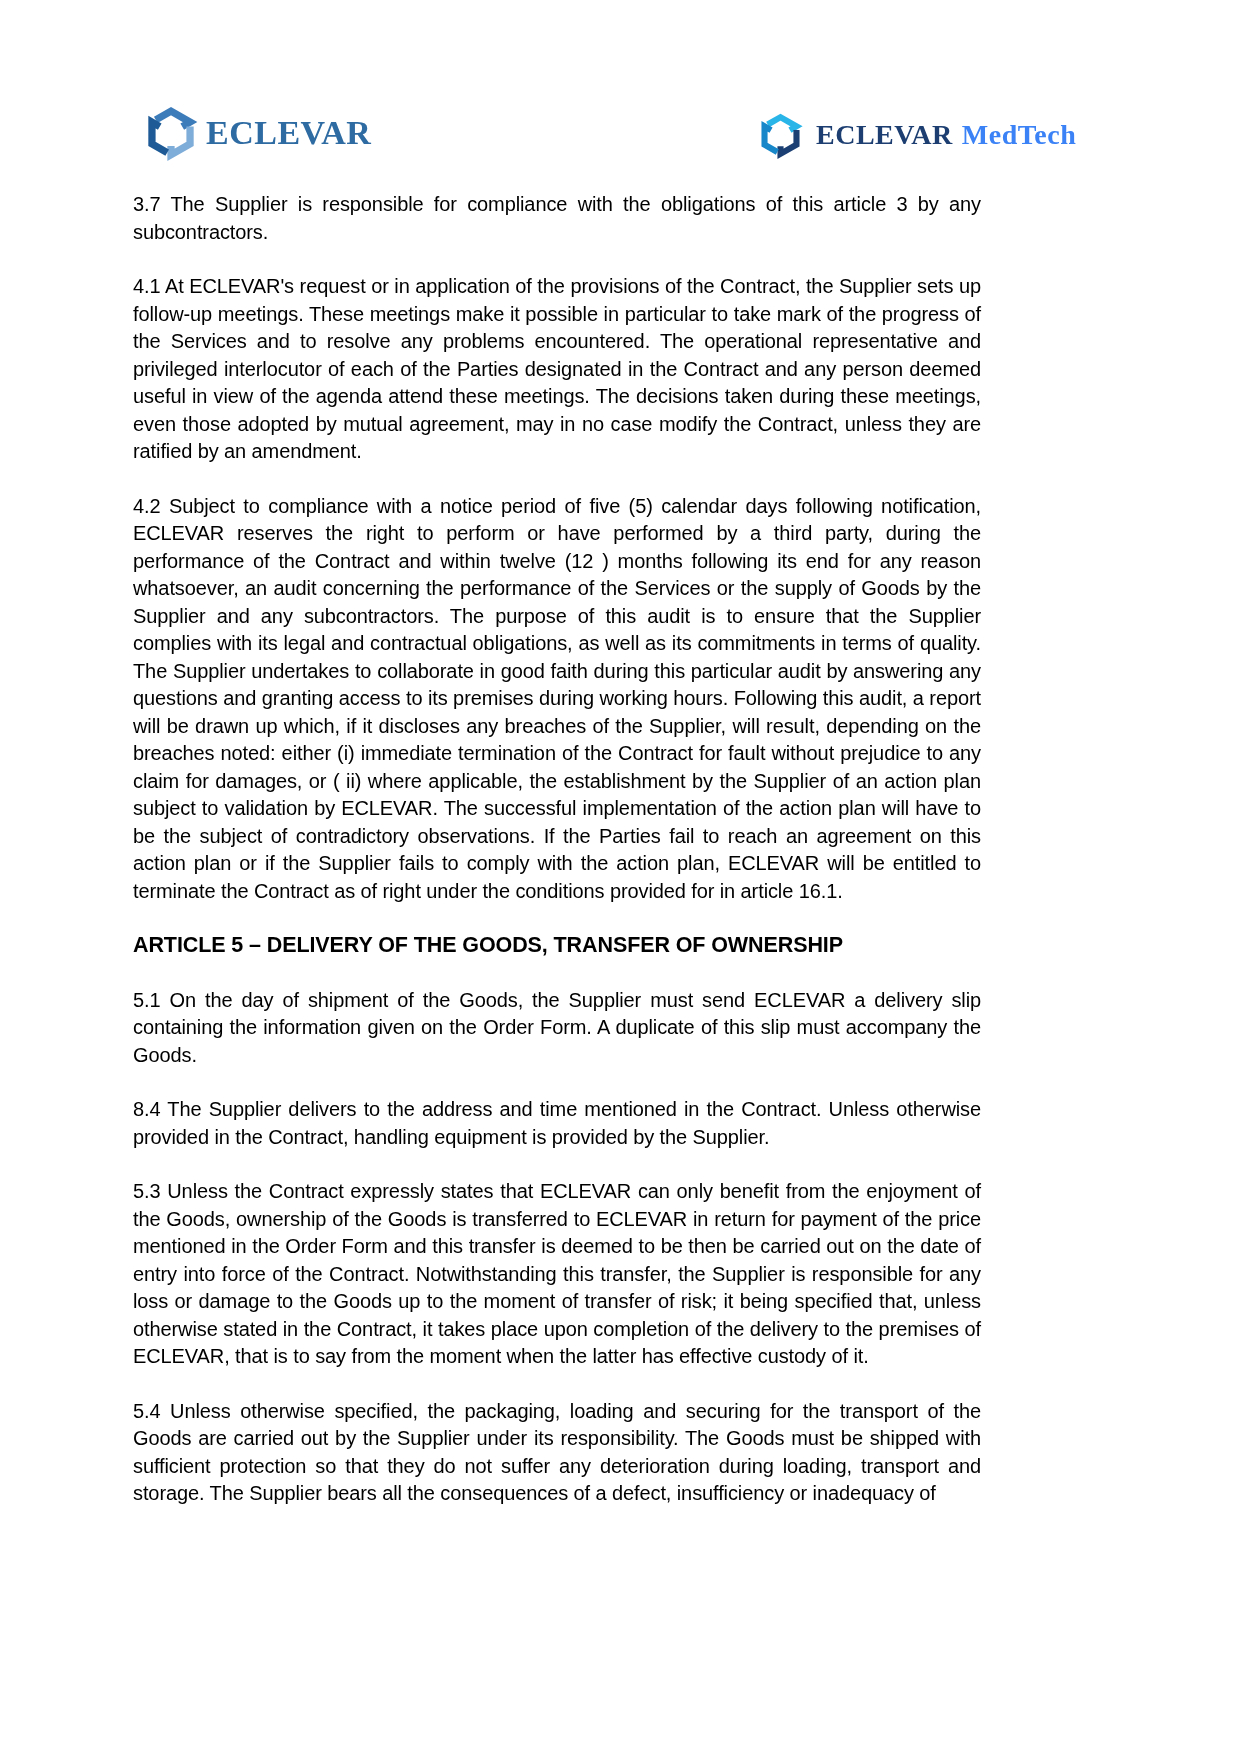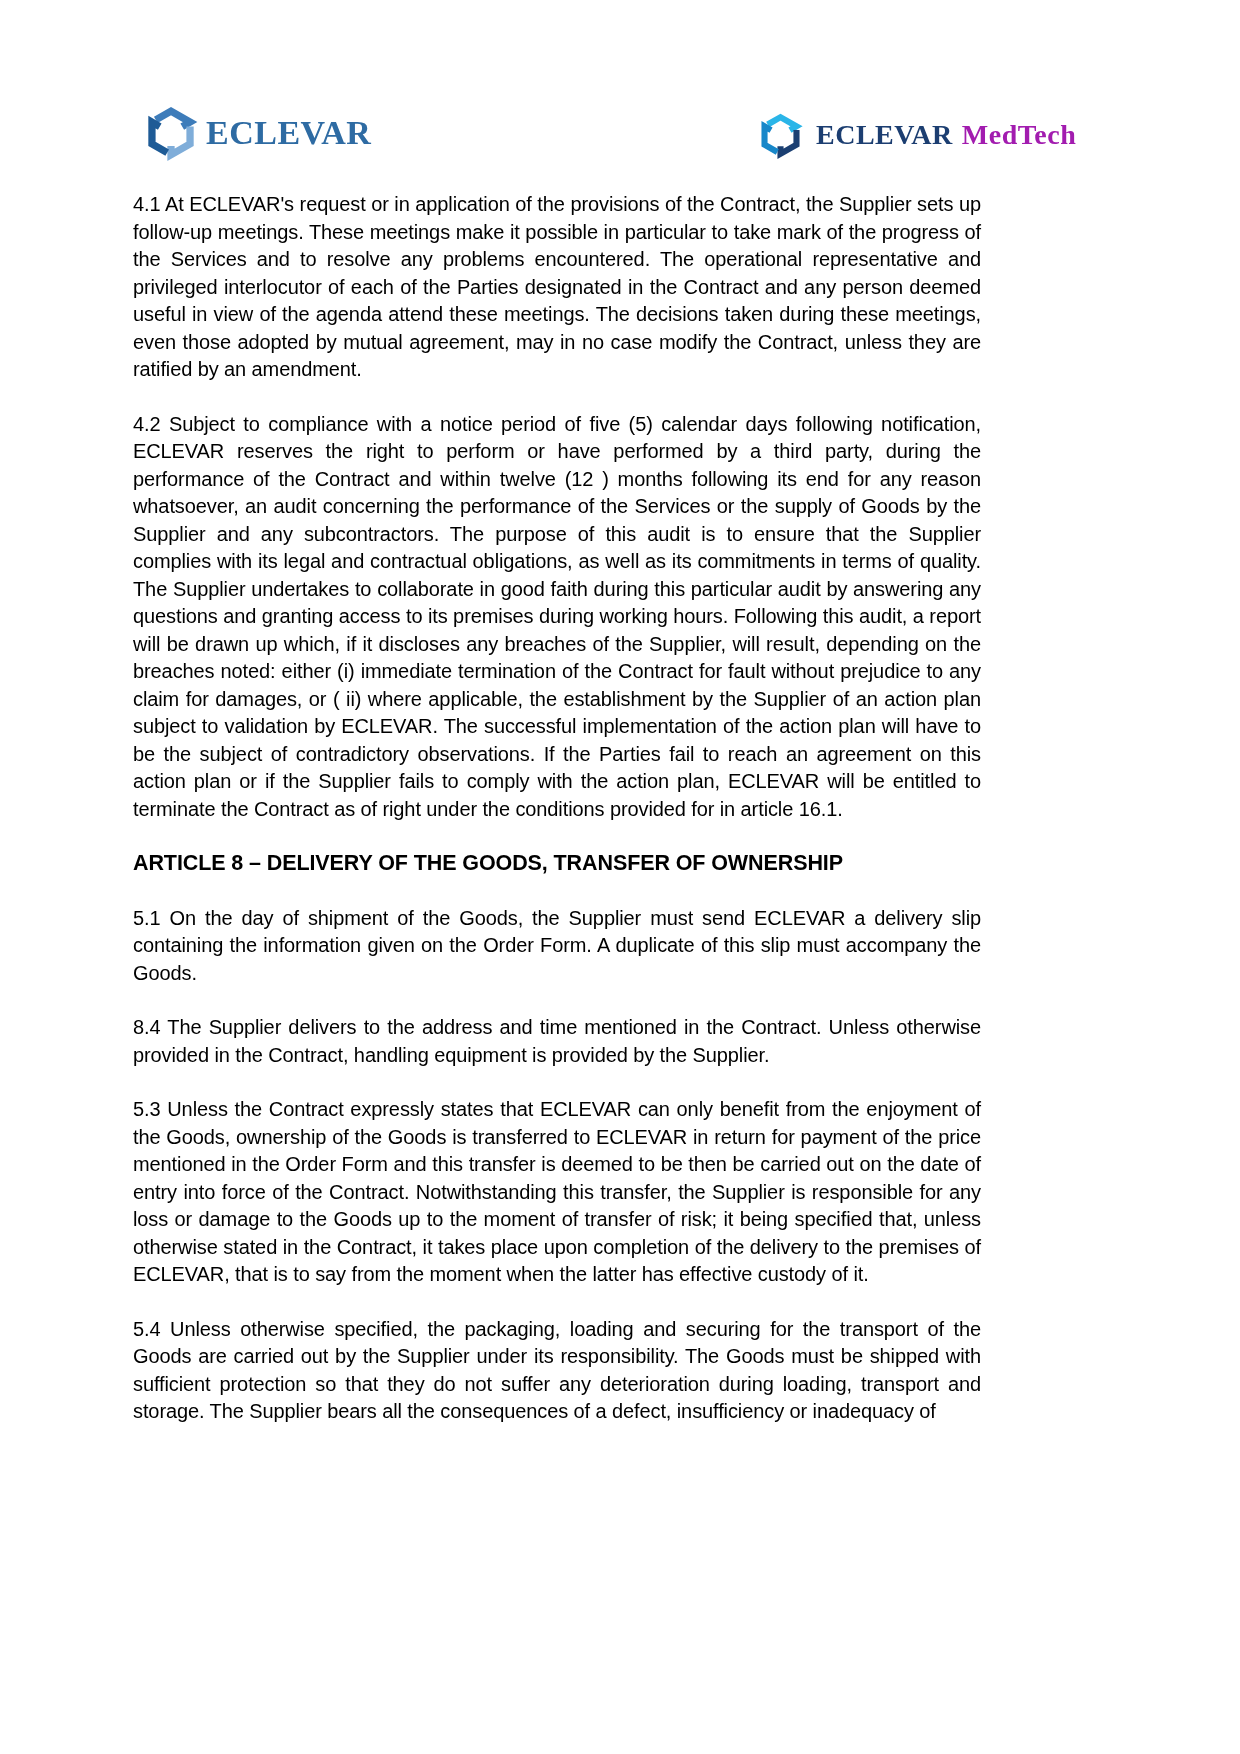--- a/index.html
+++ b/index.html
@@ -40,21 +40,21 @@
     font-size: 28px;
     letter-spacing: 0.5px;
     color: #1c3e71;
     margin-left: 12px;
   }
   .logo-right .rt2 {
     font-family: "Liberation Serif", serif;
     font-weight: bold;
     font-size: 28px;
     letter-spacing: 0.5px;
-    color: #a21caf;
+    color: #3b82f6;
     margin-left: 9px;
   }
   .hexicon path { fill: none; stroke-width: 13; stroke-linejoin: miter; stroke-linecap: butt; }
   .hex-left .a1 { stroke: #3d7cba; }
   .hex-left .a2 { stroke: #7fadd9; }
   .hex-left .a3 { stroke: #1e5b96; }
   .hex-right .a1 { stroke: #2ab5e8; }
   .hex-right .a2 { stroke: #1b3f72; }
   .hex-right .a3 { stroke: #1787c9; }
   
@@ -104,22 +104,23 @@
         <path class="a2" d="M84,38.3 L84,69.5 L50,89 L50,73"></path>
         <path class="a3" d="M43.2,85.1 L16,69.5 L16,30.5 L29.9,38.5"></path>
       </svg>
       <span class="rt1">ECLEVAR</span>
       <span class="rt2">MedTech</span>
     </div>
 
   </header>
 
   <main class="content">
+      <p class="paragraph">3.7 The Supplier is responsible for compliance with the obligations of this article 3 by any subcontractors.</p>
       <p class="paragraph">4.1 At ECLEVAR's request or in application of the provisions of the Contract, the Supplier sets up follow-up meetings. These meetings make it possible in particular to take mark of the progress of the Services and to resolve any problems encountered. The operational representative and privileged interlocutor of each of the Parties designated in the Contract and any person deemed useful in view of the agenda attend these meetings. The decisions taken during these meetings, even those adopted by mutual agreement, may in no case modify the Contract, unless they are ratified by an amendment.</p>
       <p class="paragraph">4.2 Subject to compliance with a notice period of five (5) calendar days following notification, ECLEVAR reserves the right to perform or have performed by a third party, during the performance of the Contract and within twelve (12 ) months following its end for any reason whatsoever, an audit concerning the performance of the Services or the supply of Goods by the Supplier and any subcontractors. The purpose of this audit is to ensure that the Supplier complies with its legal and contractual obligations, as well as its commitments in terms of quality. The Supplier undertakes to collaborate in good faith during this particular audit by answering any questions and granting access to its premises during working hours. Following this audit, a report will be drawn up which, if it discloses any breaches of the Supplier, will result, depending on the breaches noted: either (i) immediate termination of the Contract for fault without prejudice to any claim for damages, or ( ii) where applicable, the establishment by the Supplier of an action plan subject to validation by ECLEVAR. The successful implementation of the action plan will have to be the subject of contradictory observations. If the Parties fail to reach an agreement on this action plan or if the Supplier fails to comply with the action plan, ECLEVAR will be entitled to terminate the Contract as of right under the conditions provided for in article 16.1.</p>
-      <h2 class="heading">ARTICLE 8 – DELIVERY OF THE GOODS, TRANSFER OF OWNERSHIP</h2>
+      <h2 class="heading">ARTICLE 5 – DELIVERY OF THE GOODS, TRANSFER OF OWNERSHIP</h2>
       <p class="paragraph">5.1 On the day of shipment of the Goods, the Supplier must send ECLEVAR a delivery slip containing the information given on the Order Form. A duplicate of this slip must accompany the Goods.</p>
       <p class="paragraph">8.4 The Supplier delivers to the address and time mentioned in the Contract. Unless otherwise provided in the Contract, handling equipment is provided by the Supplier.</p>
       <p class="paragraph">5.3 Unless the Contract expressly states that ECLEVAR can only benefit from the enjoyment of the Goods, ownership of the Goods is transferred to ECLEVAR in return for payment of the price mentioned in the Order Form and this transfer is deemed to be then be carried out on the date of entry into force of the Contract. Notwithstanding this transfer, the Supplier is responsible for any loss or damage to the Goods up to the moment of transfer of risk; it being specified that, unless otherwise stated in the Contract, it takes place upon completion of the delivery to the premises of ECLEVAR, that is to say from the moment when the latter has effective custody of it.</p>
       <p class="paragraph">5.4 Unless otherwise specified, the packaging, loading and securing for the transport of the Goods are carried out by the Supplier under its responsibility. The Goods must be shipped with sufficient protection so that they do not suffer any deterioration during loading, transport and storage. The Supplier bears all the consequences of a defect, insufficiency or inadequacy of</p>
     </main>
 
 </div>
 
 </body></html>

